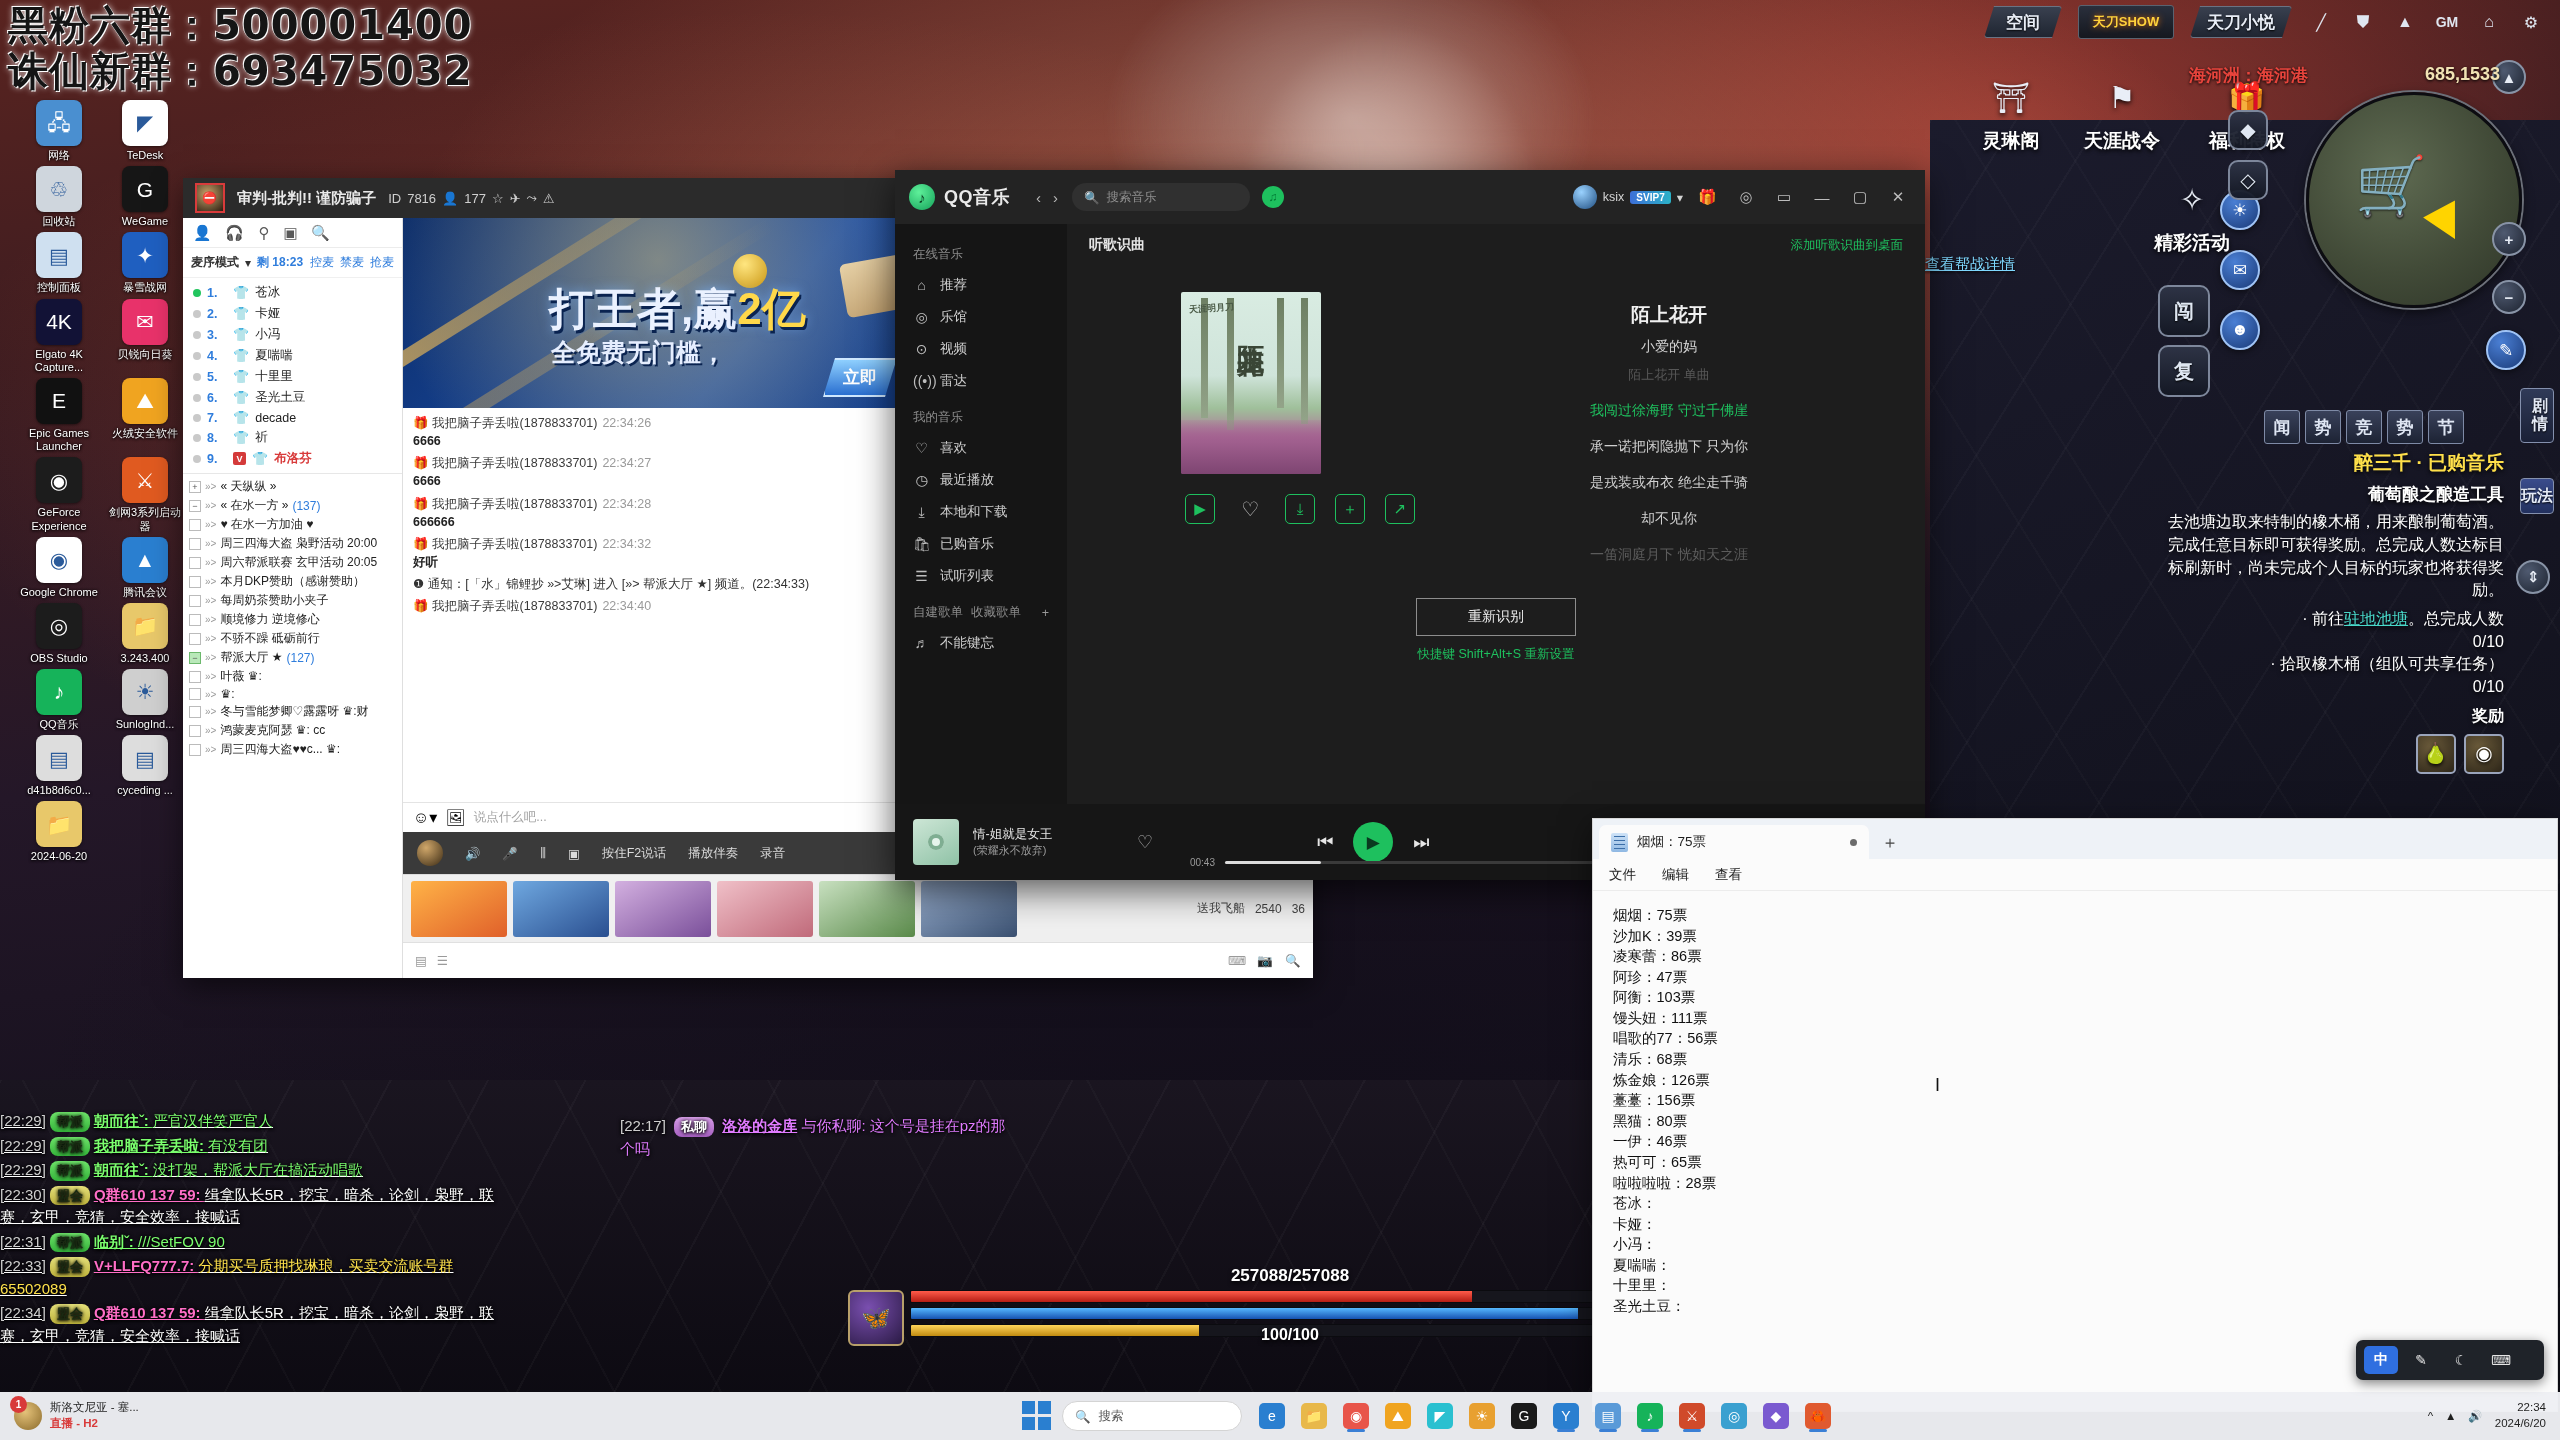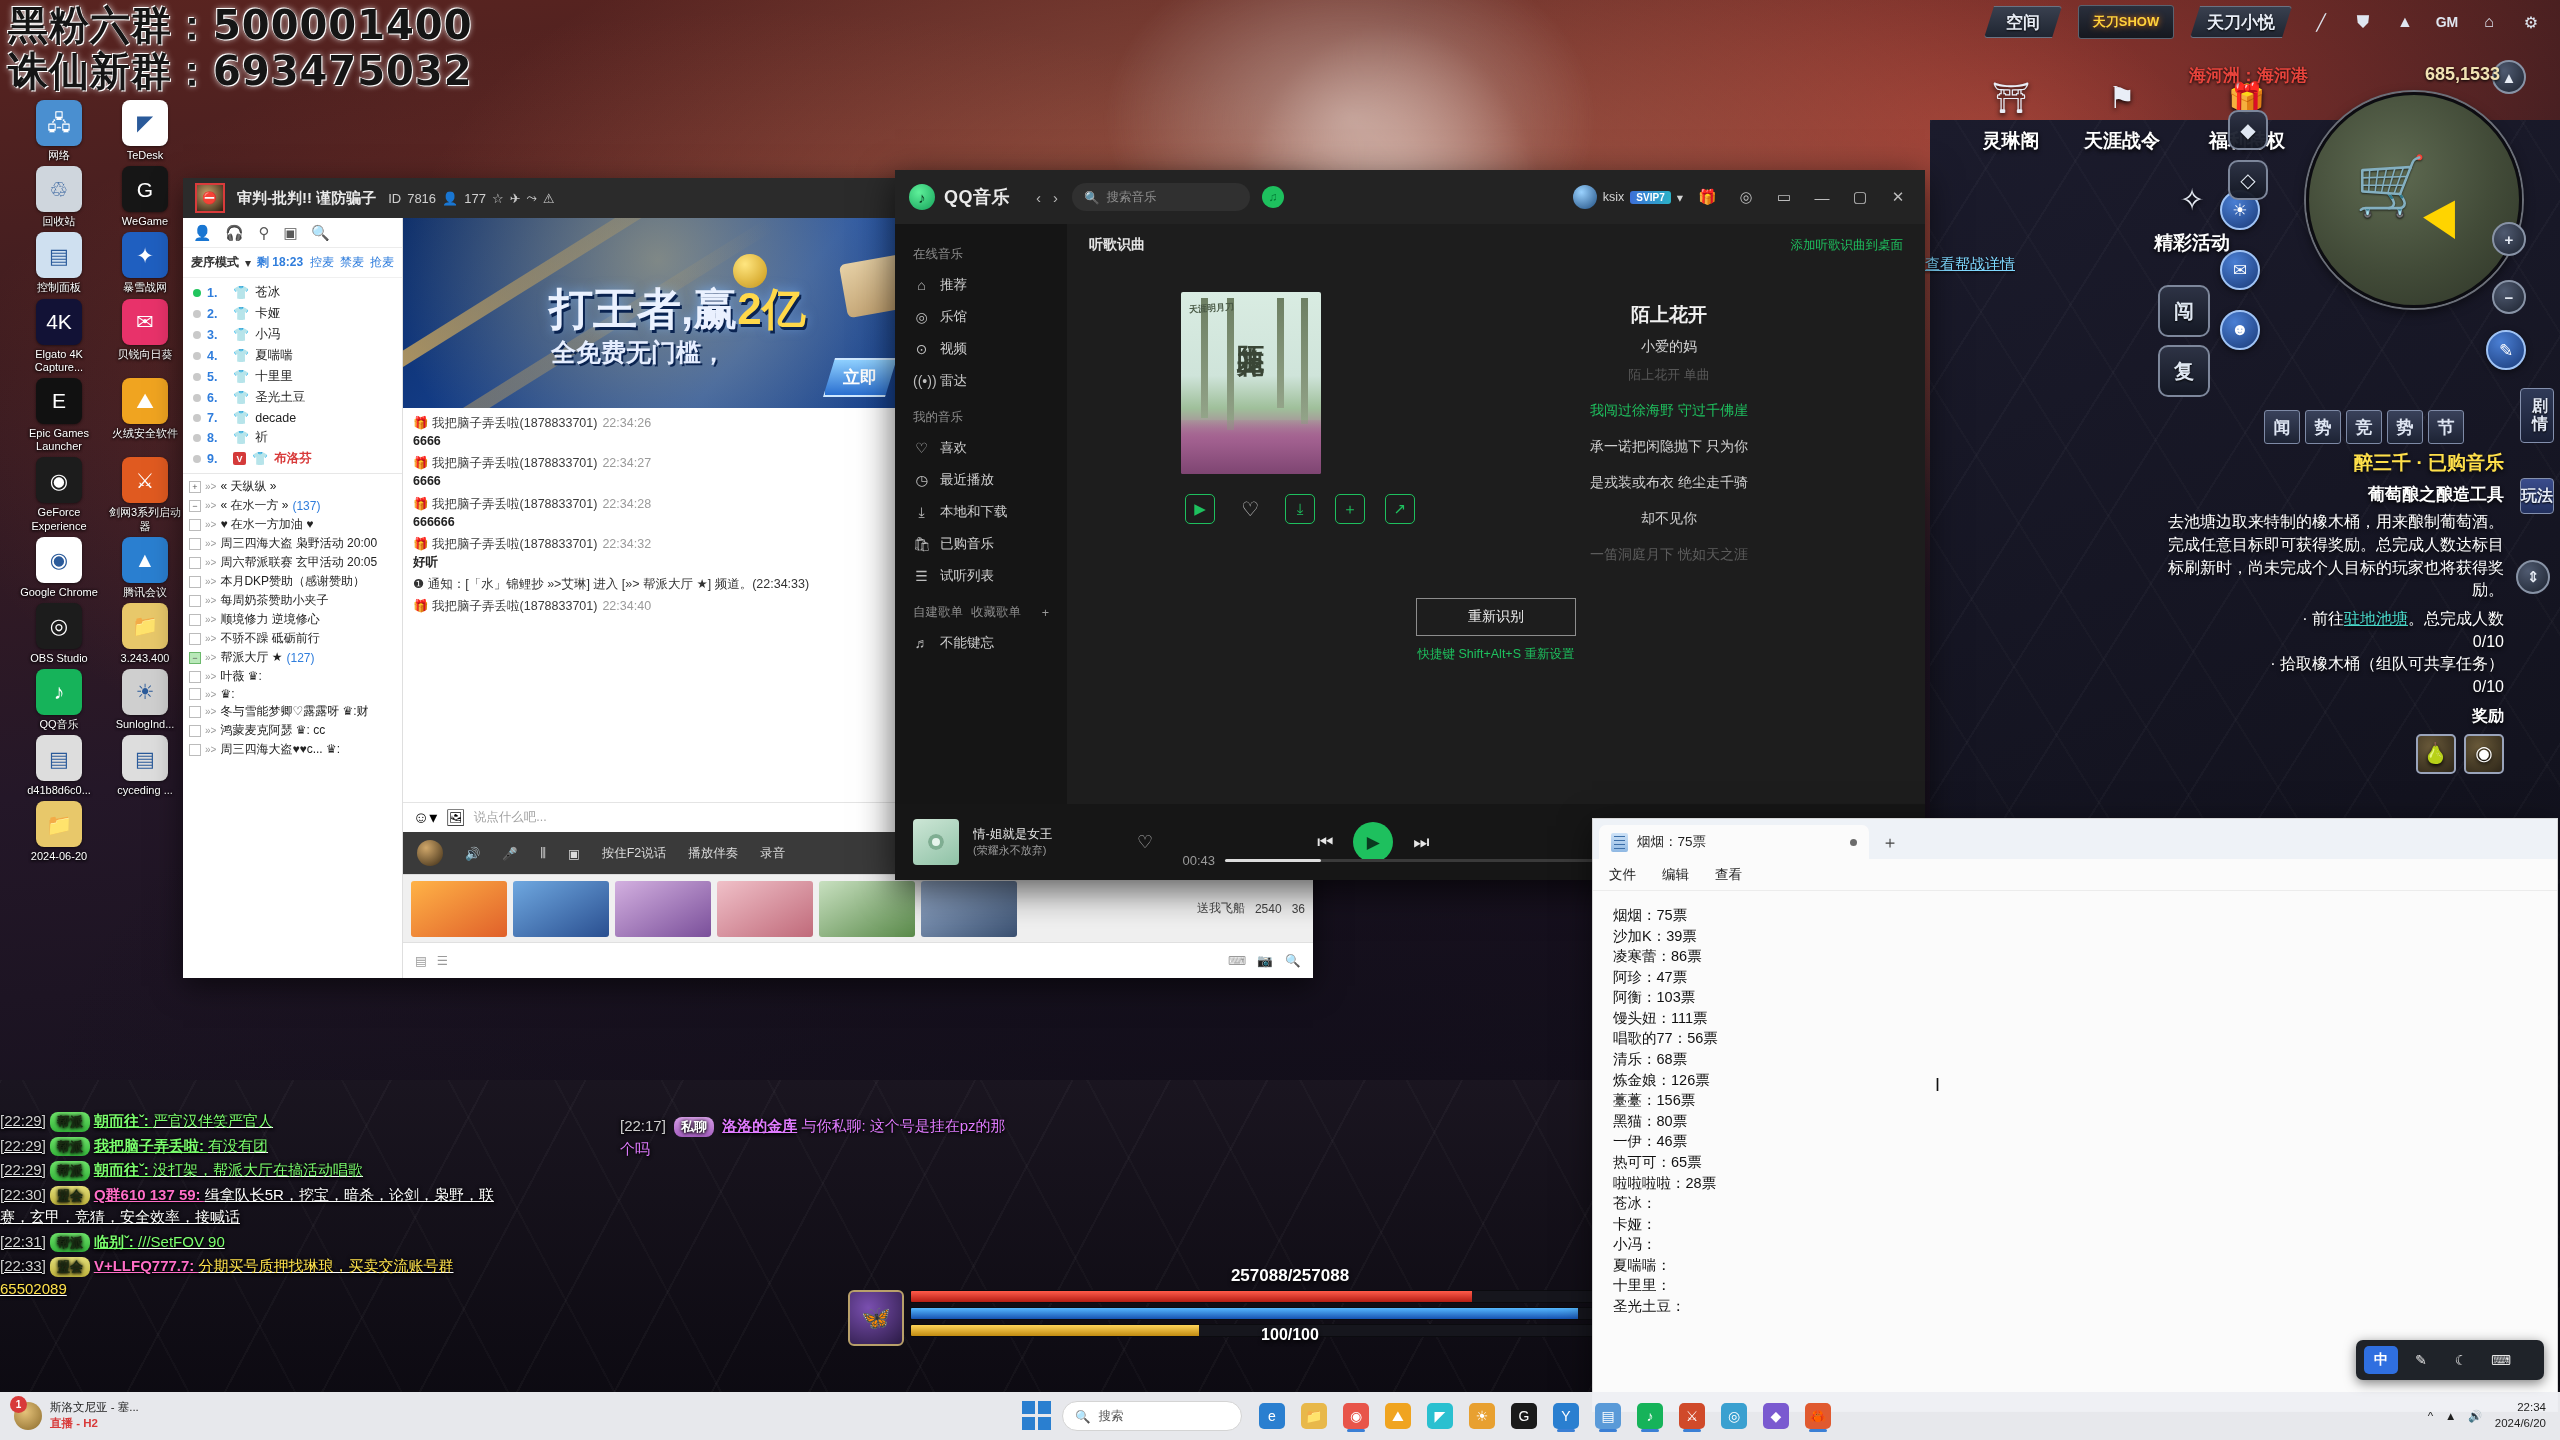--- a/index.html
+++ b/index.html
@@ -410,21 +410,21 @@
   .qq-pl-t { font-size: 12.5px; color: #e6e6e6; white-space: nowrap; overflow: hidden; }
   .qq-pl-s { font-size: 11px; color: #9a9a9a; white-space: nowrap; overflow: hidden; }
   .qq-heart { color: #b0b0b0; font-size: 18px; }
   .qq-ctrls { margin-left: 150px; display: flex; align-items: center; gap: 20px; }
   .qq-ctrls .sk { color: #e6e6e6; font-size: 18px; }
   .qq-play {
     width: 40px; height: 40px; border-radius: 50%; background: #1ec05e; color: #0a3a20;
     display: flex; align-items: center; justify-content: center; font-size: 17px;
   }
   .qq-prog { position: absolute; left: 0; right: 0; bottom: 12px; display: flex; align-items: center; gap: 10px; justify-content: center; }
-  .qq-prog .t { font-size: 13px; color: #9a9a9a; padding-left: 20px; }
+  .qq-prog .t { font-size: 10px; color: #9a9a9a; padding-left: 20px; }
   .qq-prog .bar { width: 370px; height: 3px; background: #3a3a3a; border-radius: 2px; position: relative; }
   .qq-prog .bar i { position: absolute; left: 0; top: 0; bottom: 0; width: 26%; background: #dcdcdc; border-radius: 2px; }
   .qq-player-wrap { position: relative; }
 
   
   .np {
     position: absolute; left: 1592px; top: 818px; width: 966px; height: 594px; z-index: 80;
     background: #fbfbfb; box-shadow: 0 8px 30px rgba(0,0,0,.5); display: flex; flex-direction: column;
     border: 1px solid #d8d8d8;
   }
@@ -674,20 +674,21 @@
       </div>
     </div>
 
   <div class="game-chat" id="gamechat">
       <div class="gc-line"><span class="gc-time">[22:29]</span><span class="gc-tag tag-gang">帮派</span><span class="gc-name nm-green">朝而往ˇ: </span><span class="msg-green">严官汉伴笑严官人</span></div>
       <div class="gc-line"><span class="gc-time">[22:29]</span><span class="gc-tag tag-gang">帮派</span><span class="gc-name nm-green">我把脑子弄丢啦: </span><span class="msg-green">有没有团</span></div>
       <div class="gc-line"><span class="gc-time">[22:29]</span><span class="gc-tag tag-gang">帮派</span><span class="gc-name nm-green">朝而往ˇ: </span><span class="msg-green">没打架，帮派大厅在搞活动唱歌</span></div>
       <div class="gc-line"><span class="gc-time">[22:30]</span><span class="gc-tag tag-alliance">盟会</span><span class="gc-name nm-pink">Q群610 137 59: </span><span class="msg-white">缉拿队长5R，挖宝，暗杀，论剑，枭野，联赛，玄甲，竞猜，安全效率，接喊话</span></div>
       <div class="gc-line"><span class="gc-time">[22:31]</span><span class="gc-tag tag-gang">帮派</span><span class="gc-name nm-green">临别ˇ: </span><span class="msg-green">///SetFOV 90</span></div>
       <div class="gc-line"><span class="gc-time">[22:33]</span><span class="gc-tag tag-alliance">盟会</span><span class="gc-name nm-pink">V+LLFQ777.7: </span><span class="msg-yellow">分期买号质押找琳琅，买卖交流账号群65502089</span></div>
+      <div class="gc-line"><span class="gc-time">[22:34]</span><span class="gc-tag tag-alliance">盟会</span><span class="gc-name nm-pink">Q群610 137 59: </span><span class="msg-white">缉拿队长5R，挖宝，暗杀，论剑，枭野，联赛，玄甲，竞猜，安全效率，接喊话</span></div>
     </div>
   <div class="game-chat-private">
     <span class="gc-time">[22:17]</span>
     <span class="gc-tag tag-private">私聊</span>
     <span class="gc-name nm-purple">洛洛的金库</span>
     <span class="msg-purple">与你私聊: 这个号是挂在pz的那个吗</span>
   </div>
 
   <div class="yy">
     <div class="yy-title">

